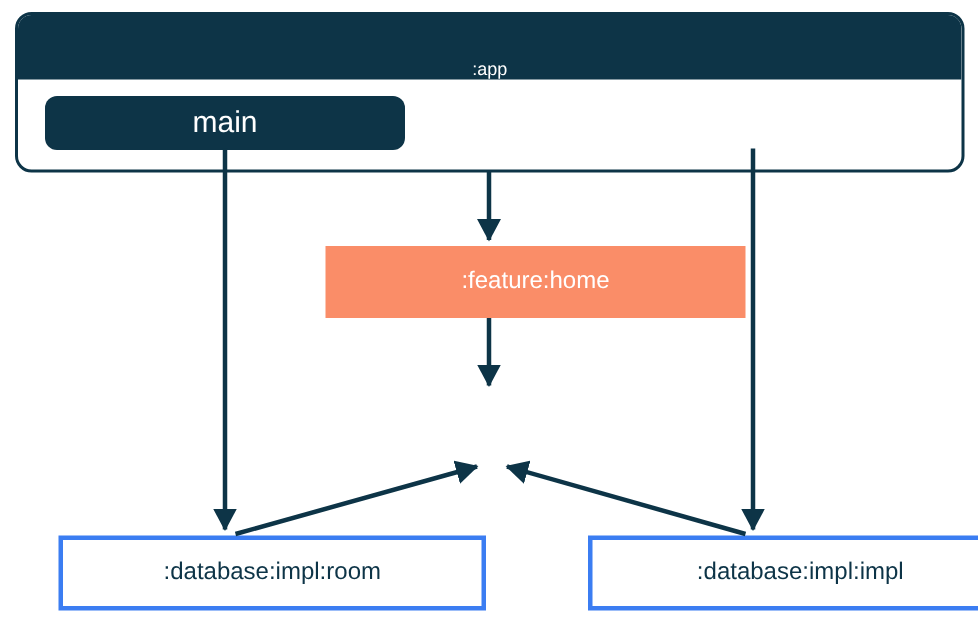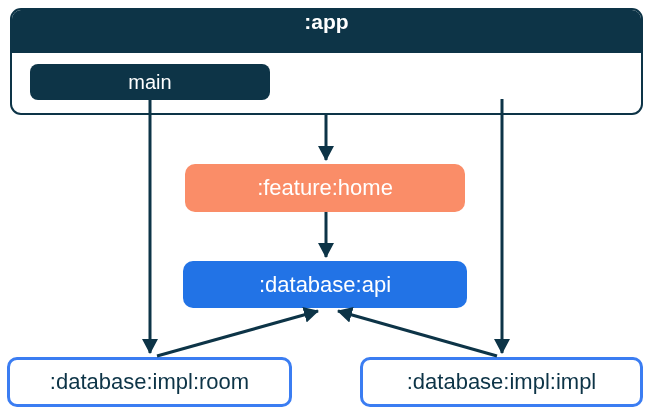--- a/index.html
+++ b/index.html
@@ -45,24 +45,23 @@
     border-radius: 11px;
     background: #fff;
     overflow: hidden;
     z-index: 2;
   }
   .app-header {
     height: 43px;
     background: var(--navy);
     color: var(--text-light);
     display: flex;
-    align-items: flex-start;
+    align-items: flex-end;
     justify-content: center;
-    font-size: 21px;
-    font-weight: bold;
+    font-size: 12px;
   }
   .pill {
     position: absolute;
     display: flex;
     align-items: center;
     justify-content: center;
     font-size: 20px;
     border-radius: 8px;
     z-index: 2;
   }
@@ -77,23 +76,24 @@
     width: 237px; height: 36px;
     background: var(--green);
     color: var(--navy);
   }
   
   .module {
     position: absolute;
     display: flex;
     align-items: center;
     justify-content: center;
-    font-size: 22px;
-    border-radius: 10px;
+    font-size: 16px;
+    border-radius: 0;
     z-index: 2;
+    margin-left: 32px;
   }
   .module-feature-home {
     left: 185px; top: 164px;
     width: 280px; height: 48px;
     background: var(--orange);
     color: var(--text-light);
   }
   .module-database-api {
     left: 183px; top: 261px;
     width: 284px; height: 47px;
@@ -139,23 +139,20 @@
     </div>
   </div>
 
   <div class="pill pill-main">
     <span>main</span>
   </div>
 
   <div class="module module-feature-home">
     <span>:feature:home</span>
   </div>
-  <div class="module module-database-api">
-    <span>:database:api</span>
-  </div>
   <div class="module module-outline module-database-impl-room">
     <span>:database:impl:room</span>
   </div>
   <div class="module module-outline module-database-impl-mock">
     <span>:database:impl:impl</span>
   </div>
 
 </div>
 
 </body></html>

